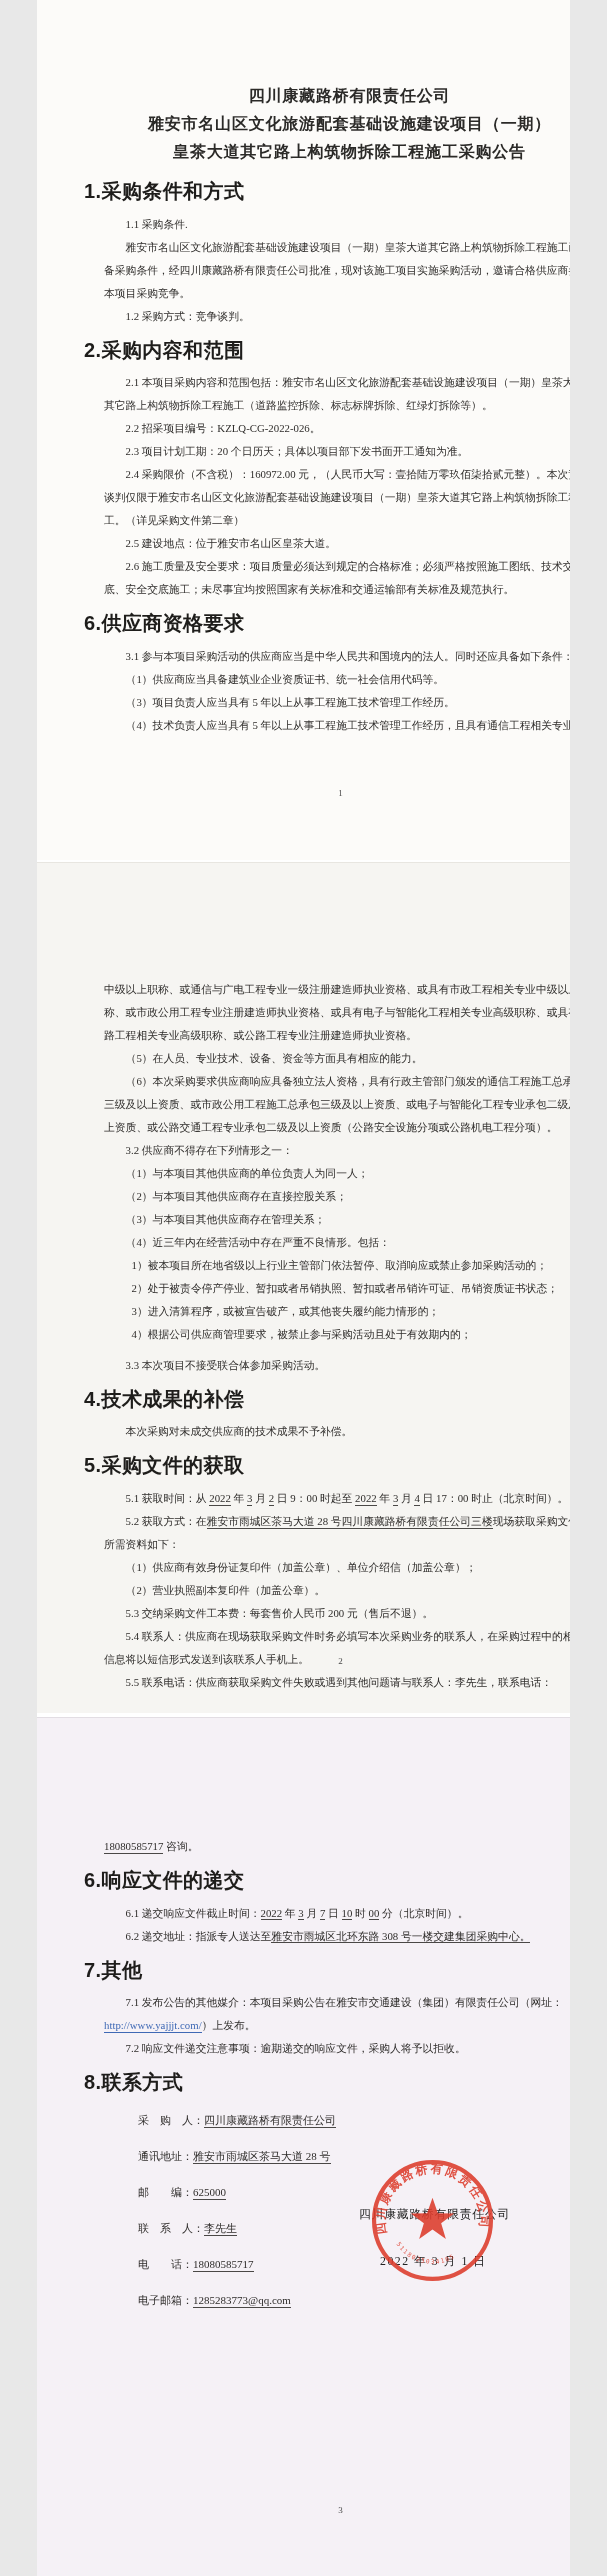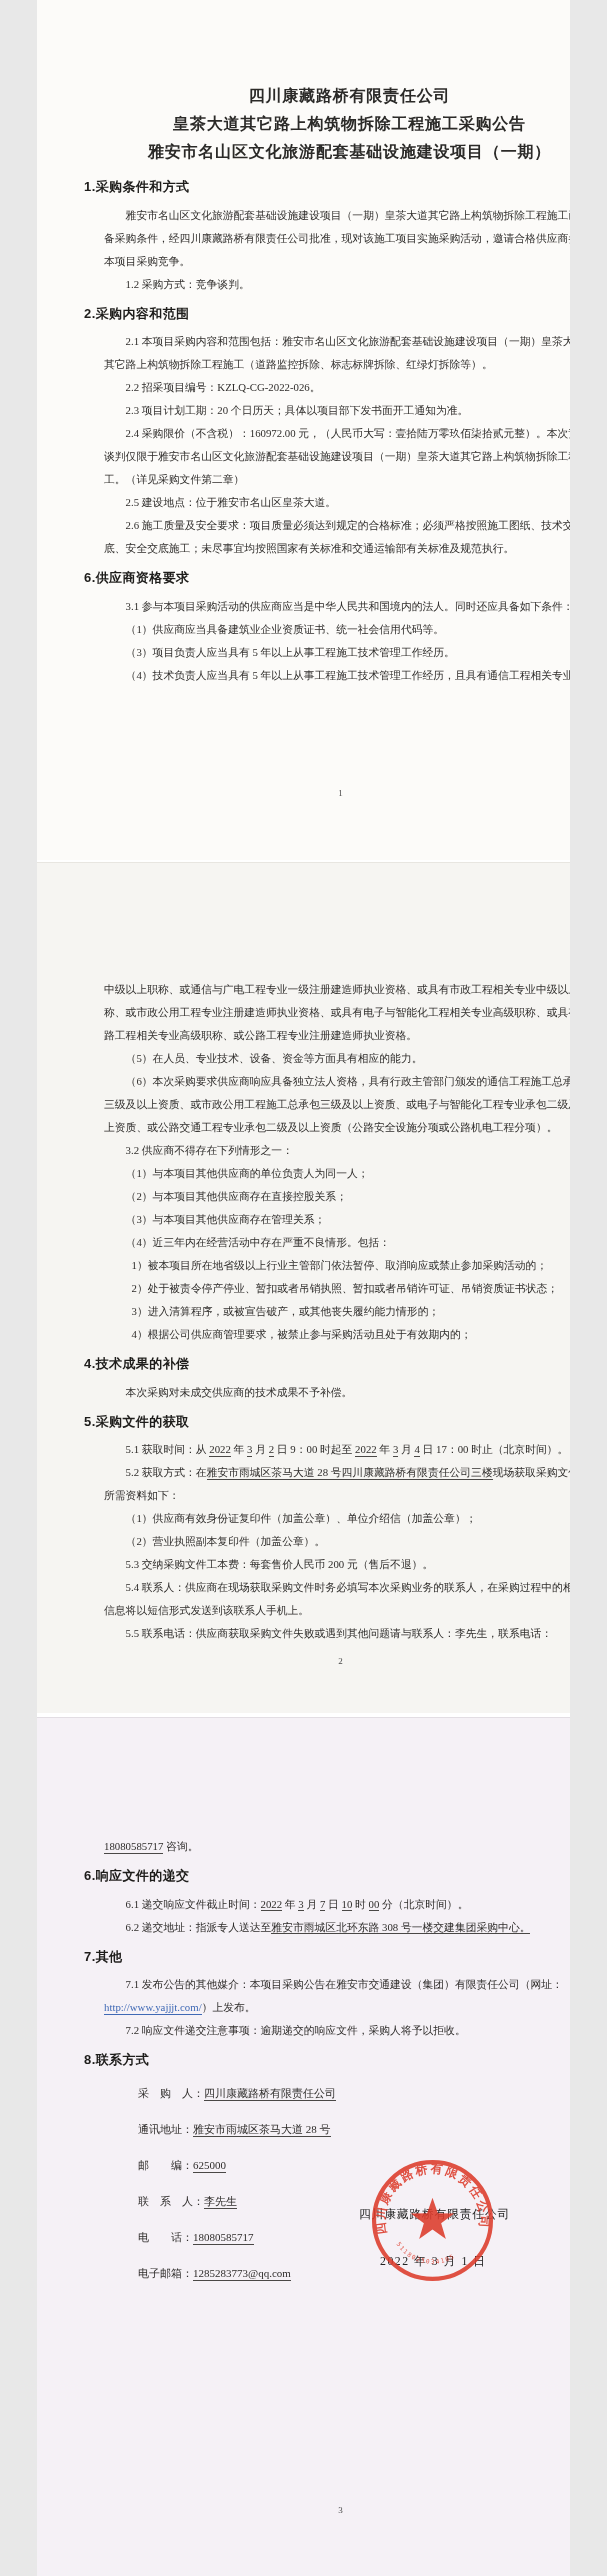--- a/index.html
+++ b/index.html
@@ -8,21 +8,21 @@
   .page{position:relative;width:607px;overflow:hidden;box-sizing:border-box;}
   .page1{height:860px;background:#fcfbf9;}
   .page2{height:853px;background:#f6f5f2;border-top:2.3px solid #ffffff;box-shadow:inset 0 0.8px 0 #e3e1dc;}
   .page3{height:863px;background:#f5f1f6;border-top:4.6px solid #ffffff;box-shadow:inset 0 0.8px 0 #dcd6dd;}
   .content{padding:0 49px 0 67px;}
   .pt1{padding-top:82px;}
   .pt2{padding-top:116px;}
   .pt3{padding-top:118px;}
   .title{text-align:center;font-family:"Liberation Sans","DejaVu Sans",sans-serif;
          font-weight:bold;font-size:16px;line-height:28px;color:#2b2a28;letter-spacing:0.8px;}
-  .h{font-family:"Liberation Sans","DejaVu Sans",sans-serif;font-weight:bold;font-size:13px;
+  .h{font-family:"Liberation Sans","DejaVu Sans",sans-serif;font-weight:bold;font-size:20px;
      color:#1e1d1b;margin:9px 0 7.6px -20px;letter-spacing:0.4px;}
   .h-sp{margin-top:12px;}
   .p{font-size:10.8px;line-height:23px;text-indent:2em;margin:0;}
   .pn{text-indent:2.55em;}
   .pc{text-indent:0;}
   .gap-top{margin-top:7.6px;}
   .u{border-bottom:0.8px solid #4a4846;padding-bottom:0.8px;}
   .link{color:#3f69b5;border-bottom:0.8px solid #3f69b5;}
   .pageno{position:absolute;left:0;width:100%;text-align:center;font-size:9px;color:#4a4a4a;}
   .pageno1{bottom:62px;}
@@ -39,25 +39,26 @@
 </style>
 </head>
 <body>
 
 <div class="doc">
 
   <section class="page page1">
     <div class="content pt1">
       <div class="title">
         <div>四川康藏路桥有限责任公司</div>
+        <div>雅安市名山区文化旅游配套基础设施建设项目（一期）</div>
         <div>皇茶大道其它路上构筑物拆除工程施工采购公告</div>
-        <div>雅安市名山区文化旅游配套基础设施建设项目（一期）</div>
       </div>
 
       <div class="h h-sp">1.采购条件和方式</div>
+      <p class="p">1.1 采购条件.</p>
       <p class="p">雅安市名山区文化旅游配套基础设施建设项目（一期）皇茶大道其它路上构筑物拆除工程施工已具备采购条件，经四川康藏路桥有限责任公司批准，现对该施工项目实施采购活动，邀请合格供应商参加本项目采购竞争。</p>
       <p class="p">1.2 采购方式：竞争谈判。</p>
 
       <div class="h">2.采购内容和范围</div>
       <p class="p">2.1 本项目采购内容和范围包括：雅安市名山区文化旅游配套基础设施建设项目（一期）皇茶大道其它路上构筑物拆除工程施工（道路监控拆除、标志标牌拆除、红绿灯拆除等）。</p>
       <p class="p">2.2 招采项目编号：KZLQ-CG-2022-026。</p>
       <p class="p">2.3 项目计划工期：20 个日历天；具体以项目部下发书面开工通知为准。</p>
       <p class="p">2.4 采购限价（不含税）：160972.00 元，（人民币大写：壹拾陆万零玖佰柒拾贰元整）。本次竞争谈判仅限于雅安市名山区文化旅游配套基础设施建设项目（一期）皇茶大道其它路上构筑物拆除工程施工。（详见采购文件第二章）</p>
       <p class="p">2.5 建设地点：位于雅安市名山区皇茶大道。</p>
       <p class="p">2.6 施工质量及安全要求：项目质量必须达到规定的合格标准；必须严格按照施工图纸、技术交底、安全交底施工；未尽事宜均按照国家有关标准和交通运输部有关标准及规范执行。</p>
@@ -78,20 +79,21 @@
       <p class="p">（6）本次采购要求供应商响应具备独立法人资格，具有行政主管部门颁发的通信工程施工总承包三级及以上资质、或市政公用工程施工总承包三级及以上资质、或电子与智能化工程专业承包二级及以上资质、或公路交通工程专业承包二级及以上资质（公路安全设施分项或公路机电工程分项）。</p>
       <p class="p">3.2 供应商不得存在下列情形之一：</p>
       <p class="p">（1）与本项目其他供应商的单位负责人为同一人；</p>
       <p class="p">（2）与本项目其他供应商存在直接控股关系；</p>
       <p class="p">（3）与本项目其他供应商存在管理关系；</p>
       <p class="p">（4）近三年内在经营活动中存在严重不良情形。包括：</p>
       <p class="p pn">1）被本项目所在地省级以上行业主管部门依法暂停、取消响应或禁止参加采购活动的；</p>
       <p class="p pn">2）处于被责令停产停业、暂扣或者吊销执照、暂扣或者吊销许可证、吊销资质证书状态；</p>
       <p class="p pn">3）进入清算程序，或被宣告破产，或其他丧失履约能力情形的；</p>
       <p class="p pn">4）根据公司供应商管理要求，被禁止参与采购活动且处于有效期内的；</p>
+      <p class="p gap-top">3.3 本次项目不接受联合体参加采购活动。</p>
 
       <div class="h">4.技术成果的补偿</div>
       <p class="p gap-top">本次采购对未成交供应商的技术成果不予补偿。</p>
 
       <div class="h">5.采购文件的获取</div>
       <p class="p"><span>5.1 获取时间：从 </span><span class="u">2022</span><span> 年 </span><span class="u">3</span><span> 月 </span><span class="u">2</span><span> 日 9：00 时起至 </span><span class="u">2022</span><span> 年 </span><span class="u">3</span><span> 月 </span><span class="u">4</span><span> 日 17：00 时止（北京时间）。</span></p>
       <p class="p"><span>5.2 获取方式：在</span><span class="u">雅安市雨城区茶马大道 28 号四川康藏路桥有限责任公司三楼</span><span>现场获取采购文件，所需资料如下：</span></p>
       <p class="p">（1）供应商有效身份证复印件（加盖公章）、单位介绍信（加盖公章）；</p>
       <p class="p">（2）营业执照副本复印件（加盖公章）。</p>
       <p class="p">5.3 交纳采购文件工本费：每套售价人民币 200 元（售后不退）。</p>

